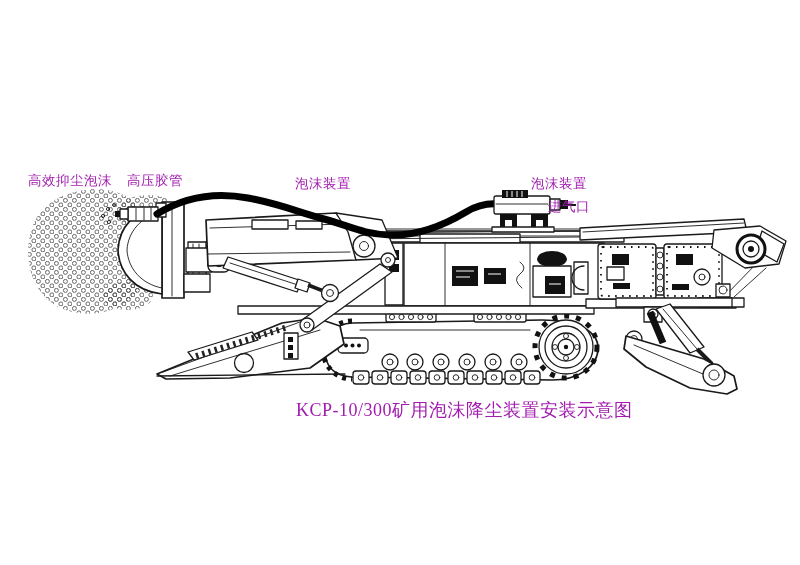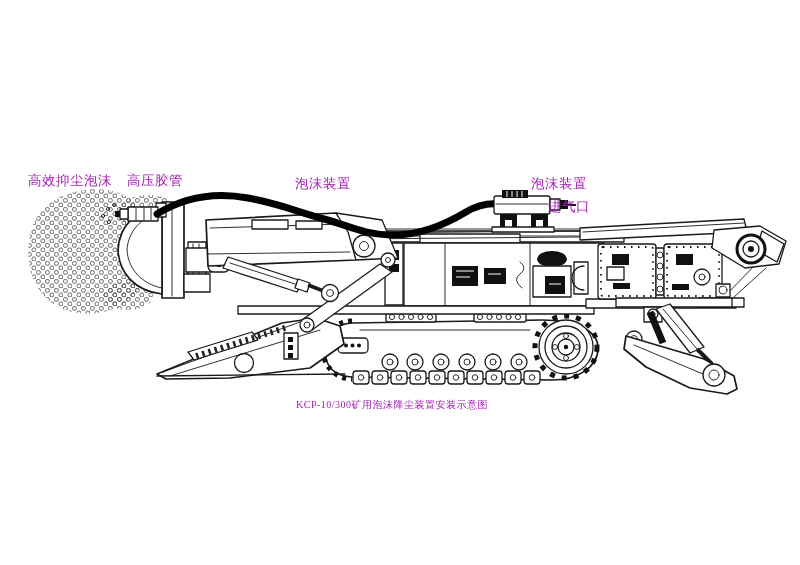--- a/index.html
+++ b/index.html
@@ -1,19 +1,19 @@
 <!DOCTYPE html>
 <html><head>
 <meta charset="utf-8">
 <style>
   html,body{margin:0;padding:0;background:#fff;}
   .stage{position:relative;width:800px;height:565px;background:#fff;overflow:hidden;
          font-family:"Liberation Serif","DejaVu Serif",serif;color:#a21caf;}
   .lbl{position:absolute;font-size:13.5px;line-height:17px;white-space:nowrap;letter-spacing:.5px;}
-  .caption{position:absolute;font-size:10px;white-space:nowrap;letter-spacing:.5px;text-align:center;}
+  .caption{position:absolute;font-size:18px;white-space:nowrap;letter-spacing:.5px;text-align:center;}
   svg{position:absolute;left:0;top:0;}
   .s{fill:#fff;stroke:#1a1a1a;stroke-width:1.3;stroke-linejoin:round;stroke-linecap:round;}
   .s2{fill:#fff;stroke:#1a1a1a;stroke-width:1.7;stroke-linejoin:round;}
   .t{fill:none;stroke:#1a1a1a;stroke-width:.9;stroke-linecap:round;}
   .n{fill:none;stroke:#1a1a1a;stroke-width:1.3;stroke-linecap:round;}
   .d{fill:#111;stroke:none;}
   .hose{fill:none;stroke:#000;stroke-width:7;stroke-linecap:round;stroke-linejoin:round;}
   .lug{fill:none;stroke:#111;stroke-width:5;stroke-dasharray:4,5;}
   .bolt{fill:none;stroke:#111;stroke-width:1.8;stroke-dasharray:1.5,5.5;}
   .hatch{fill:none;stroke:#222;stroke-width:6;stroke-dasharray:2.5,4;}

